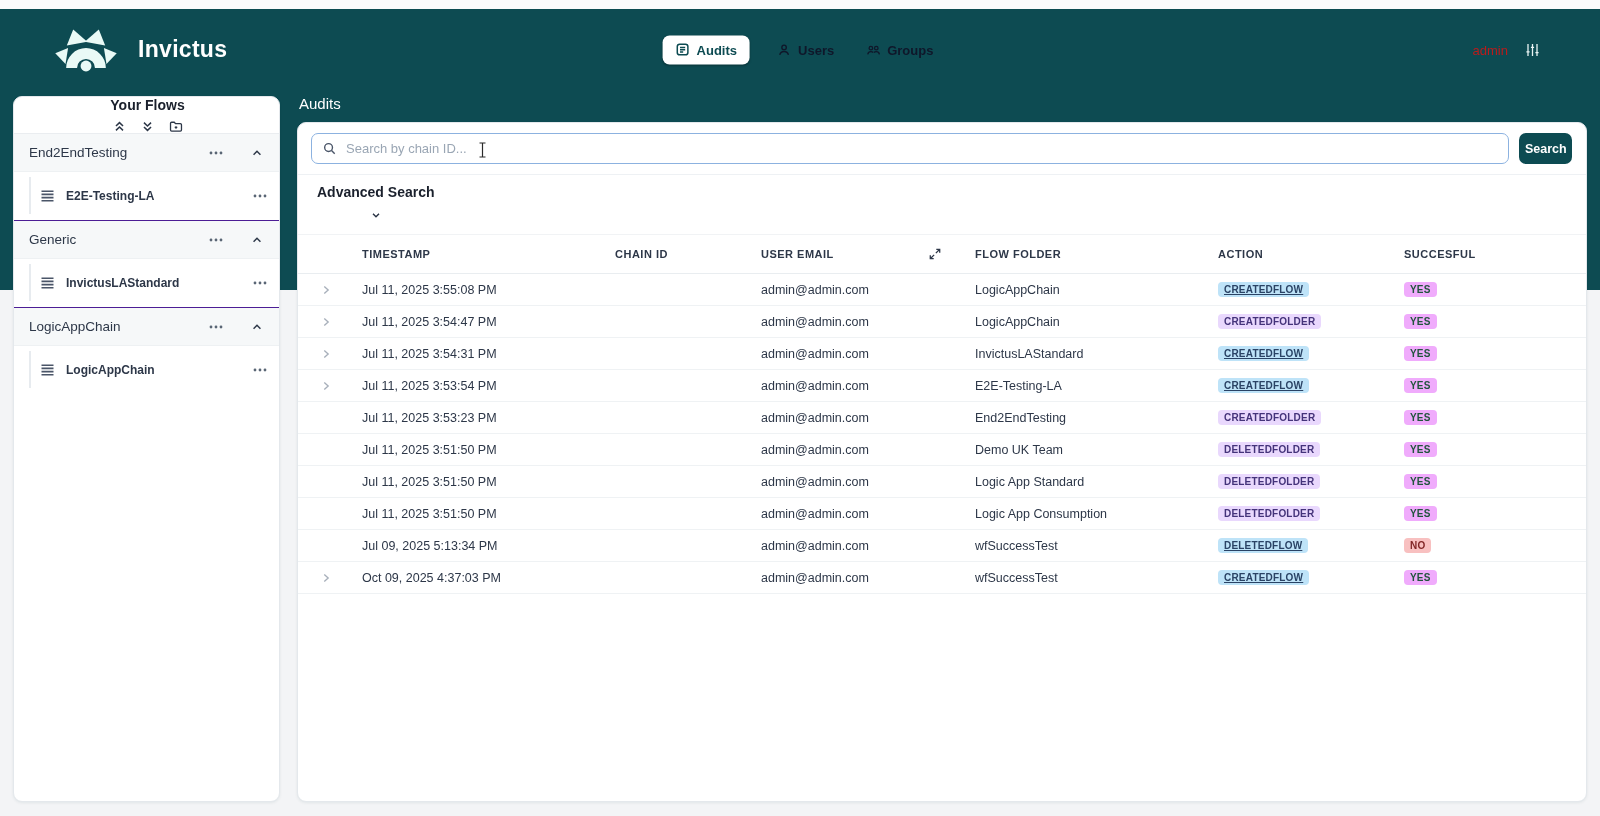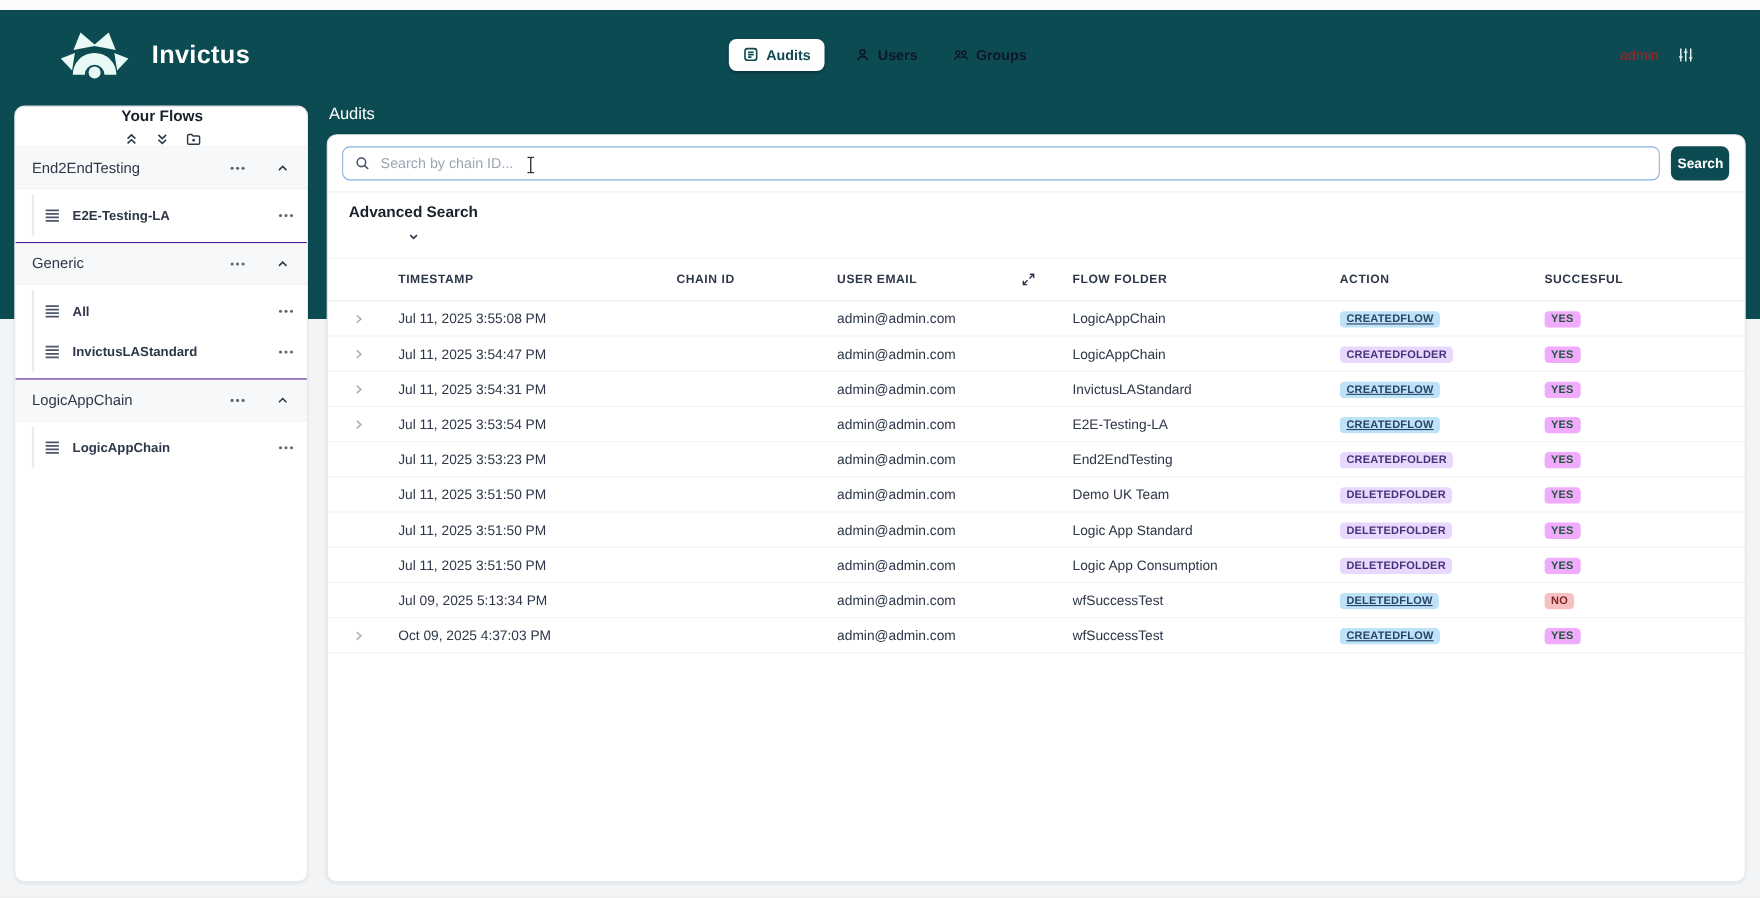--- a/index.html
+++ b/index.html
@@ -216,35 +216,20 @@
             </svg>
         </button>
       </div>
       <div class="sb-items">
         <div class="sb-item">
           <span class="sb-item-icon">
             <svg width="15" height="14" viewBox="0 0 15 14" fill="none" stroke="currentColor" stroke-width="1.6">
                 <path d="M1.5 2.2 H13.5 M1.5 5.4 H13.5 M1.5 8.6 H13.5 M1.5 11.8 H13.5"></path>
               </svg>
           </span>
-          <span class="sb-item-label">All</span>
-          <button class="sb-dots">
-            <svg width="14" height="4" viewBox="0 0 14 4" fill="currentColor">
-                <circle cx="2" cy="2" r="1.4"></circle>
-                <circle cx="7" cy="2" r="1.4"></circle>
-                <circle cx="12" cy="2" r="1.4"></circle>
-              </svg>
-          </button>
-        </div>
-        <div class="sb-item">
-          <span class="sb-item-icon">
-            <svg width="15" height="14" viewBox="0 0 15 14" fill="none" stroke="currentColor" stroke-width="1.6">
-                <path d="M1.5 2.2 H13.5 M1.5 5.4 H13.5 M1.5 8.6 H13.5 M1.5 11.8 H13.5"></path>
-              </svg>
-          </span>
           <span class="sb-item-label">InvictusLAStandard</span>
           <button class="sb-dots">
             <svg width="14" height="4" viewBox="0 0 14 4" fill="currentColor">
                 <circle cx="2" cy="2" r="1.4"></circle>
                 <circle cx="7" cy="2" r="1.4"></circle>
                 <circle cx="12" cy="2" r="1.4"></circle>
               </svg>
           </button>
         </div>
       </div>

